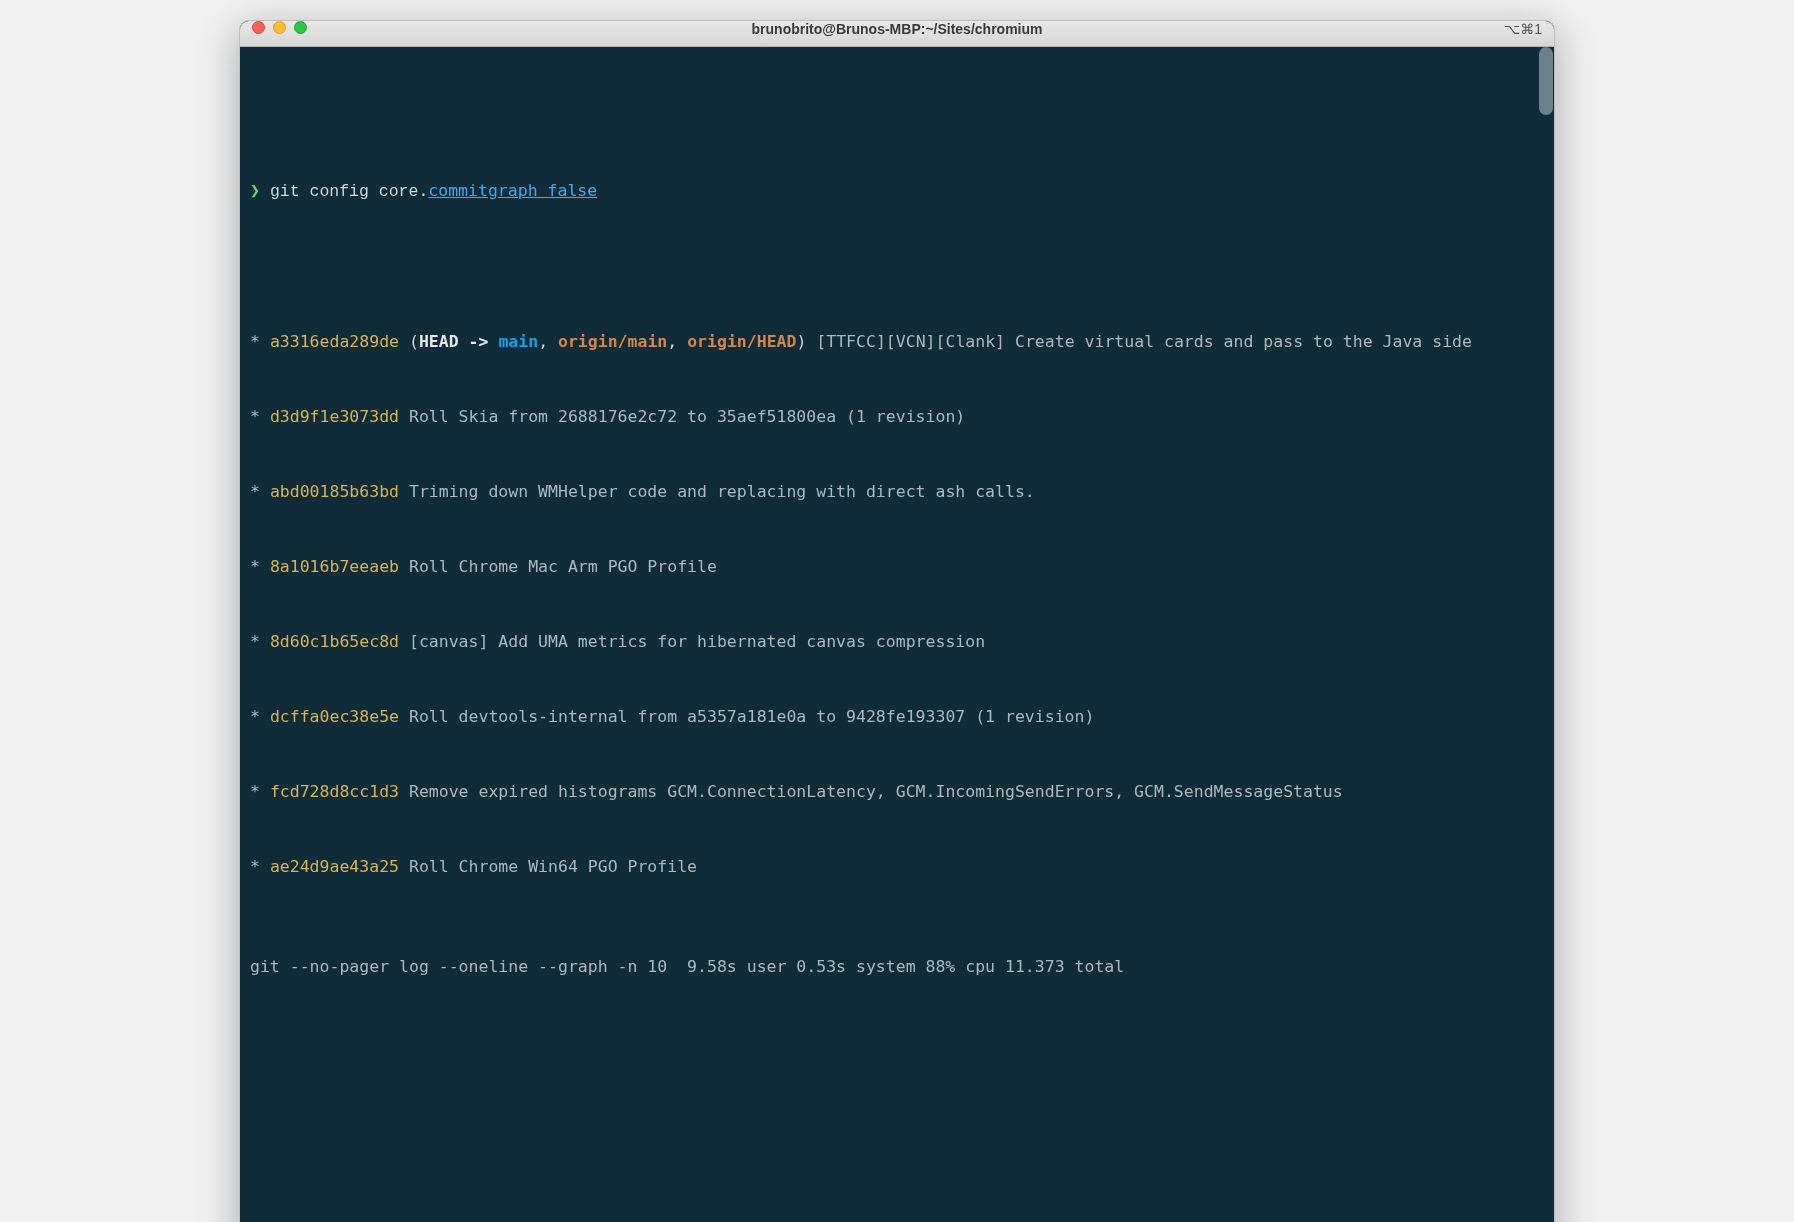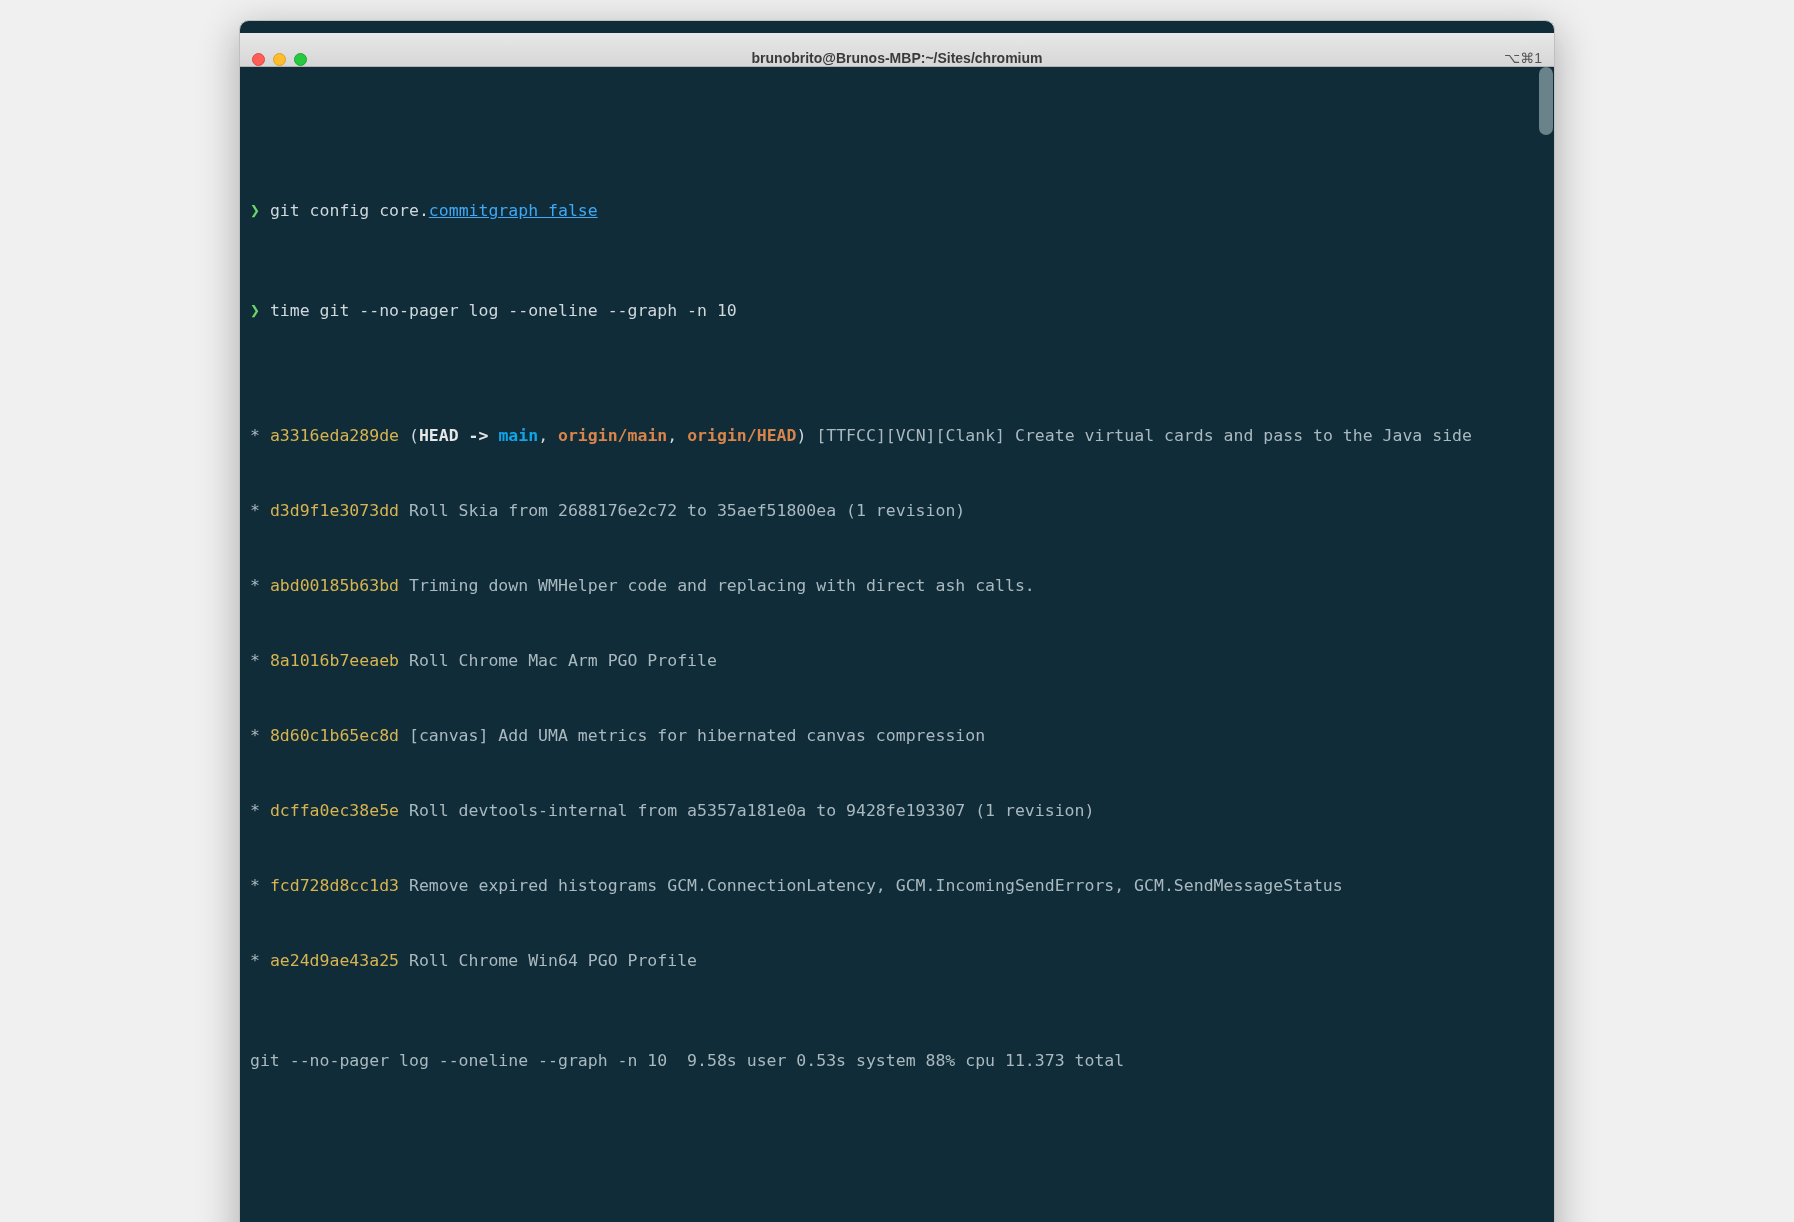--- a/index.html
+++ b/index.html
@@ -11,27 +11,26 @@
   }
   .window {
     width:1316px;
     background:#0f2c38;
     border-radius:10px;
     overflow:hidden;
     box-shadow:0 10px 40px rgba(0,0,0,0.3);
     border:1px solid #bfbfbf;
   }
   .titlebar {
-    height:34px;
+    height:26px;
     background:linear-gradient(#e8e8e8,#d6d6d6);
     border-bottom:1px solid #b3b3b3;
-    display:flex; align-items:flex-end;
+    display:flex; align-items:flex-start;
     position:relative;
     padding:0 12px;
-    margin-top:12px;
   }
   .traffic { display:flex; gap:8px; }
   .dot { width:13px; height:13px; border-radius:50%; }
   .dot.red{background:#ff5f57;border:1px solid #e0443e;}
   .dot.yellow{background:#ffbd2e;border:1px solid #dea123;}
   .dot.green{background:#28c940;border:1px solid #1aab29;}
   .title {
     position:absolute; left:0; right:0; text-align:center;
     font-family:-apple-system,Helvetica,Arial,sans-serif;
     font-weight:600; font-size:14px; color:#3a3a3a;
@@ -46,21 +45,21 @@
     padding:6px 10px 0 10px;
     font-size:16.5px;
     line-height:25px;
     color:#aab9bf;
     white-space:pre-wrap;
     word-break:break-all;
     position:relative;
   }
   .term .line { display:block; }
   .prompt { color:#6bd66b; font-weight:bold; }
-  .cmd    { color:#cfd8dc; }
+  .cmd    { color:#cfd8dc;font-family:Liberation Mono, monospace; }
   .hash   { color:#d7b451; }
   .paren  { color:#cfd8dc; }
   .bold   { font-weight:bold; color:#e6e6e6; }
   .green  { color:#0ea5e9;font-weight:bold; }
   .orange { color:#d9844a; font-weight:bold;text-align:center; }
   .msg    { color:#aab9bf; }
   .link   { color:#3fa9f5; text-decoration:underline; font-weight:normal;}
   .scrollbar-track {
     position:absolute; top:0; right:0; width:16px; height:100%;
     background:transparent;
@@ -86,21 +85,20 @@
   </div>
 
   <div class="term">
     <div class="scrollbar-track">
       <div class="scrollbar-thumb"></div>
     </div>
 
     
     <span class="line"><span class="prompt">❯ </span><span class="cmd">git config core.</span><span class="link">commitgraph false</span></span>
     
-    <span class="line"><span class="prompt">❯ </span><span class="cmd">time git --no-pager log --oneline --graph -n 10</span></span>
 
     
     <span class="line"><span class="msg">* </span><span class="hash">a3316eda289de</span><span class="paren"> (</span><span class="bold">HEAD -&gt; </span><span class="green">main</span><span class="paren">, </span><span class="orange">origin/main</span><span class="paren">, </span><span class="orange">origin/HEAD</span><span class="paren">)</span><span class="msg"> [TTFCC][VCN][Clank] Create virtual cards and pass to the Java side</span></span>
     <span class="line"><span class="msg">* </span><span class="hash">d3d9f1e3073dd</span><span class="msg"> </span><span class="msg">Roll Skia from 2688176e2c72 to 35aef51800ea (1 revision)</span></span>
     <span class="line"><span class="msg">* </span><span class="hash">abd00185b63bd</span><span class="msg"> </span><span class="msg">Triming down WMHelper code and replacing with direct ash calls.</span></span>
     <span class="line"><span class="msg">* </span><span class="hash">8a1016b7eeaeb</span><span class="msg"> </span><span class="msg">Roll Chrome Mac Arm PGO Profile</span></span>
     <span class="line"><span class="msg">* </span><span class="hash">8d60c1b65ec8d</span><span class="msg"> </span><span class="msg">[canvas] Add UMA metrics for hibernated canvas compression</span></span>
     <span class="line"><span class="msg">* </span><span class="hash">dcffa0ec38e5e</span><span class="msg"> </span><span class="msg">Roll devtools-internal from a5357a181e0a to 9428fe193307 (1 revision)</span></span>
     <span class="line"><span class="msg">* </span><span class="hash">fcd728d8cc1d3</span><span class="msg"> </span><span class="msg">Remove expired histograms GCM.ConnectionLatency, GCM.IncomingSendErrors, GCM.SendMessageStatus</span></span>
     <span class="line"><span class="msg">* </span><span class="hash">ae24d9ae43a25</span><span class="msg"> </span><span class="msg">Roll Chrome Win64 PGO Profile</span></span>

